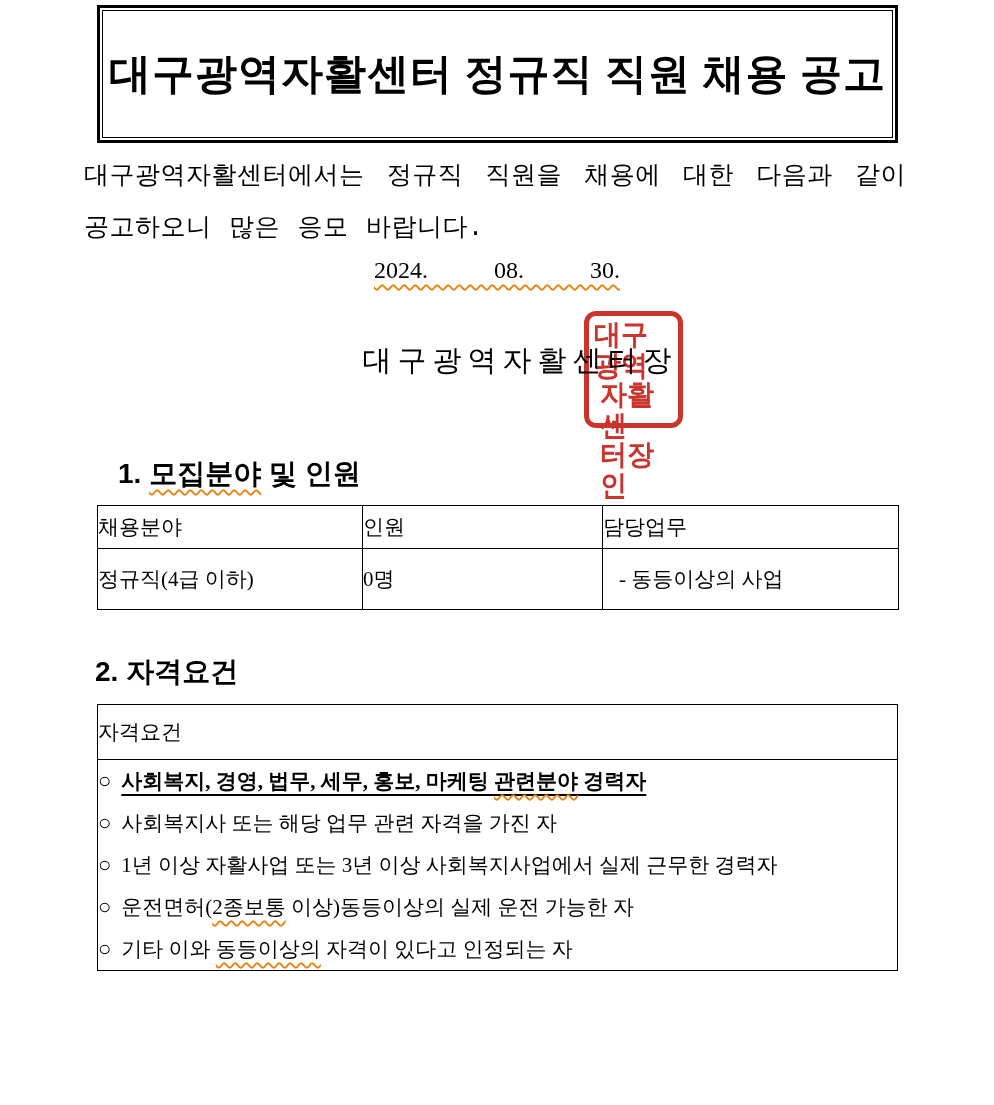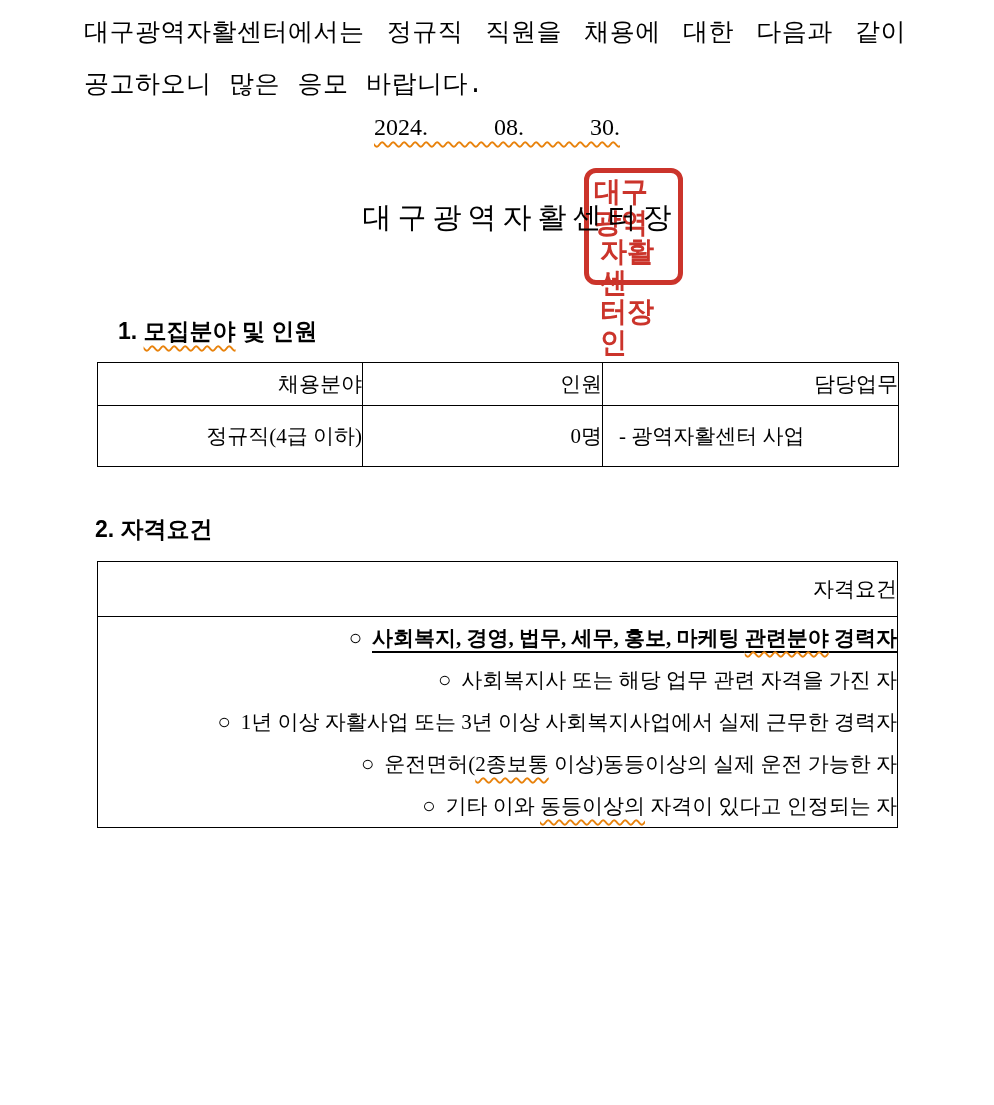--- a/index.html
+++ b/index.html
@@ -91,21 +91,21 @@
     font-weight: 700;
     font-size: 27px;
     line-height: 30px;
     transform: scaleY(1.05);
   }
   .stamp-row.r2, .stamp-row.r3 { padding: 0 6px; }
   
   .sec-heading {
     font-family: "Liberation Sans", "DejaVu Sans", sans-serif;
     font-weight: 700;
-    font-size: 23px;
+    font-size: 28px;
     line-height: 30px;
     margin: 0;
     white-space: pre-wrap;
   }
   .sec1 { margin: 20px 0 0 118px; }
   .sec2 { margin: 47px 0 17px 95px; }
   
   .sub-bullet {
     margin: 24px 0 0 131px;
     font-size: 22px;
@@ -117,21 +117,21 @@
   table.doc-table {
     border-collapse: collapse;
     margin: 16px 0 0 97px;
     width: 801px;
     table-layout: fixed;
   }
   table.doc-table th, table.doc-table td {
     border: 1px solid #000;
     font-weight: normal;
     font-size: 21px;
-    text-align: right;
+    text-align: left;
     padding: 0;
   }
   .t1 th { height: 42px; }
   .t1 td { height: 60px; }
   .t1 .col1 { width: 265px; }
   .t1 .col2 { width: 240px; }
   .t1 .col3 { width: 296px; }
   .t1 td.duty { text-align: left; padding-left: 16px; }
   .t2 { margin-top: 32px; }
   .t2 th { height: 54px; }
@@ -146,20 +146,25 @@
     font-weight: 700;
     text-decoration-thickness: 1.5px;
     text-underline-offset: 6px;
   }
 </style>
 </head>
 <body>
 
 <div class="page">
 
+  <div class="title-box">
+    <div class="title-inner">
+      <h1 class="doc-title">대구광역자활센터 정규직 직원 채용 공고</h1>
+    </div>
+  </div>
 
   <p class="intro">대구광역자활센터에서는 정규직 직원을 채용에 대한 다음과 같이 공고하오니 많은 응모 바랍니다.</p>
 
   <div class="date-row">
     <span class="date-text sq">2024.   08.   30.</span>
   </div>
 
   <div class="sign-area">
     <div class="sig-text">대구광역자활센터장</div>
     <div class="stamp">
@@ -182,21 +187,21 @@
       <tr>
         <th>채용분야</th>
         <th>인원</th>
         <th>담당업무</th>
       </tr>
     </thead>
     <tbody>
       <tr>
         <td>정규직(4급 이하)</td>
         <td>0명</td>
-        <td class="duty">- 광역자활센터 사업</td>
+        <td class="duty">- 동등이상의 사업</td>
       </tr>
     </tbody>
   </table>
 
   <h2 class="sec-heading sec2"><span>2. </span><span>자격요건</span></h2>
 
   <table class="doc-table t2">
     <thead>
       <tr>
         <th>자격요건</th>

